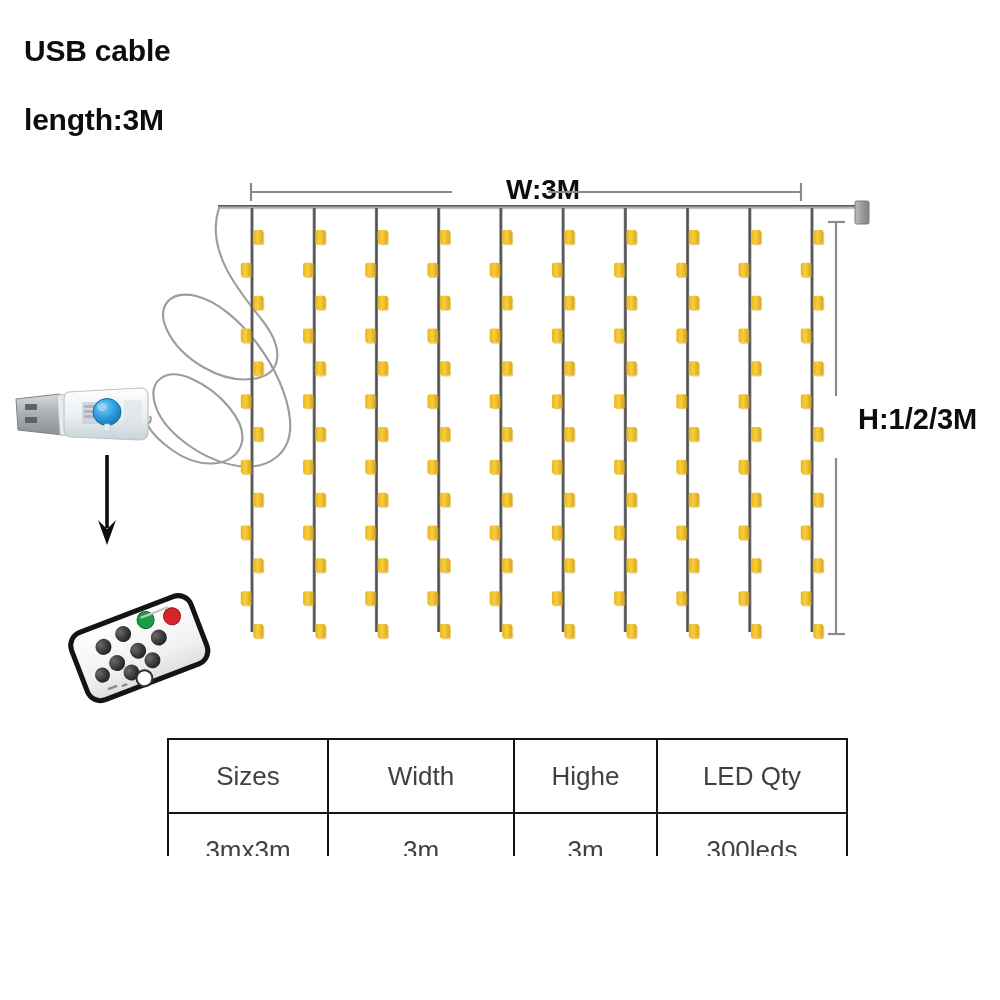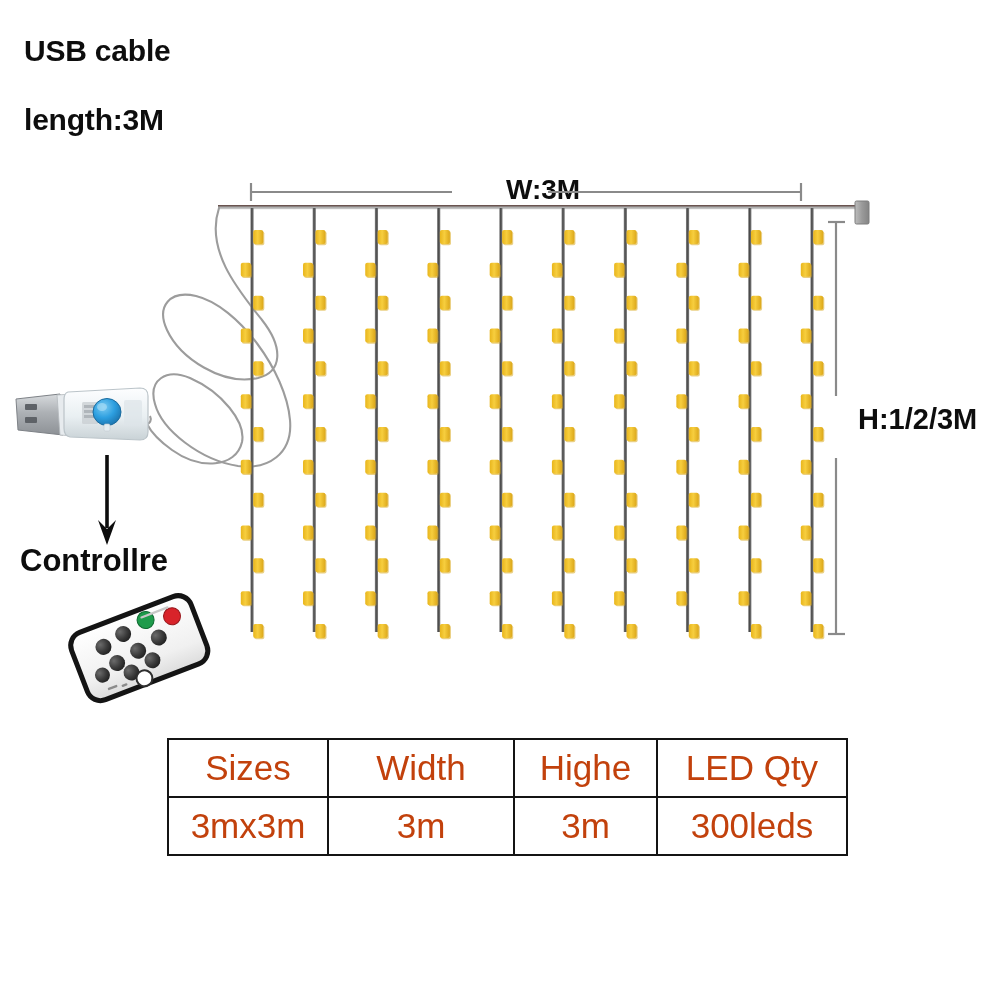--- a/index.html
+++ b/index.html
@@ -73,41 +73,40 @@
     width: 679px;
     border-collapse: collapse;
     table-layout: fixed;
   }
   #spec-table td {
     border: 2.5px solid #141414;
     text-align: center;
     vertical-align: middle;
     height: 48px;
     font-family: "Liberation Sans", sans-serif;
-    font-size: 35px;
-    color: #c2410c;
-    padding: 4px;
+    font-size: 26px;
+    color: #404040;
+    padding: 12px;
     background: #ffffff;
   }
   #spec-table col.c0 { width: 160px; }
   #spec-table col.c1 { width: 186px; }
   #spec-table col.c2 { width: 143px; }
   #spec-table col.c3 { width: 190px; }
 </style>
 </head>
 <body>
 
 <div id="page">
 
   <div class="headline" id="usb-cable-line">USB cable</div>
   <div class="headline" id="usb-length-line">length:3M</div>
 
   <div class="dim-label" id="w-label">W:3M</div>
   <div class="dim-label" id="h-label">H:1/2/3M</div>
-  <div id="controller-label">Controllre</div>
 
   <svg id="stage" viewBox="0 0 1000 1000" xmlns="http://www.w3.org/2000/svg">
     <defs>
       <linearGradient id="ledGrad" x1="0" y1="0" x2="1" y2="0">
         <stop offset="0%" stop-color="#E8B51C"></stop>
         <stop offset="45%" stop-color="#F7CE3E"></stop>
         <stop offset="100%" stop-color="#DCA81B"></stop>
       </linearGradient>
       <linearGradient id="wireGrad" x1="0" y1="0" x2="1" y2="0">
         <stop offset="0%" stop-color="#8E8E8E"></stop>

